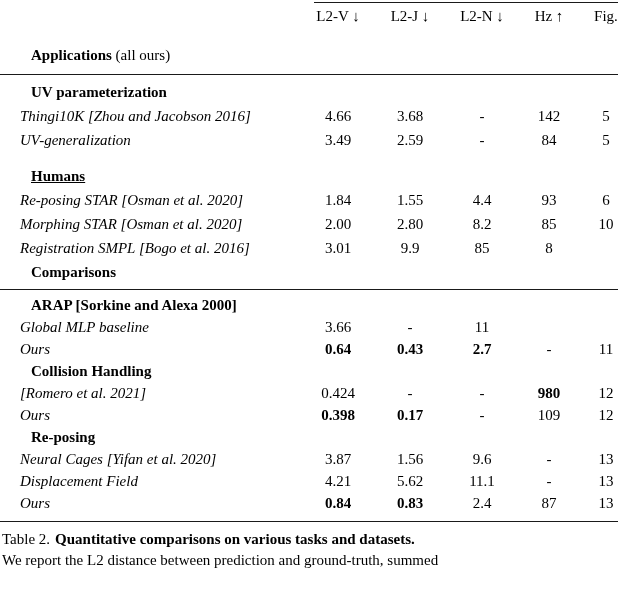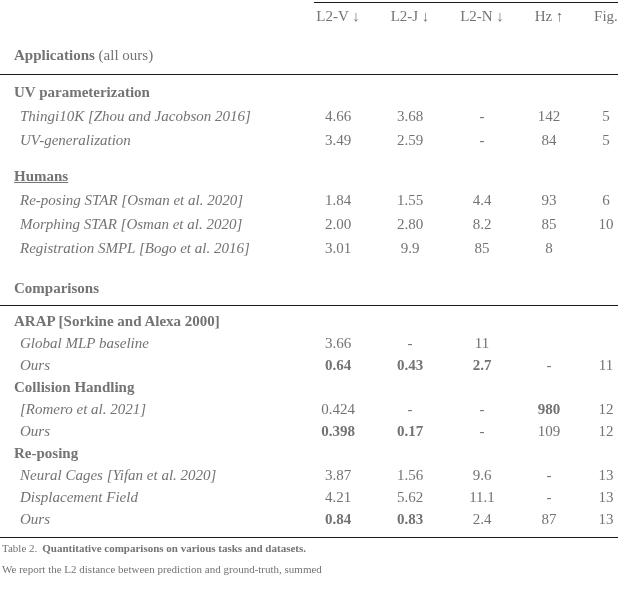--- a/index.html
+++ b/index.html
@@ -6,21 +6,21 @@
     margin: 0;
     padding: 0;
     background: #ffffff;
   }
   .page {
     position: relative;
     width: 618px;
     height: 589px;
     box-sizing: border-box;
     background: #ffffff;
-    color: #737373;
+    color: #000000;
     font-family: "Liberation Serif", "DejaVu Serif", serif;
     font-size: 15px;
     overflow: hidden;
   }
   .toprule {
     height: 1px;
     background: #1a1a1a;
     margin: 2px 0 0 314px;
   }
   .rule {
@@ -32,30 +32,31 @@
   .rule.r3 { margin: 7px 0 0 0; }
   .row {
     display: grid;
     grid-template-columns: 302px 72px 72px 72px 62px 52px;
     align-items: baseline;
     line-height: 24px;
   }
   .row.s2 { line-height: 22px; }
   .row.header { line-height: 26px; }
   .cell { text-align: center; }
-  .lbl { text-align: left; padding-left: 14px; }
+  .lbl { text-align: left; padding-left: 31px; }
   .item .lbl { padding-left: 20px; font-style: italic; }
   .g { font-weight: bold; }
   .b { font-weight: bold; }
   .gap12 { margin-top: 12px; text-decoration: underline; }
   .gap14 { margin-top: 14px; }
-  .gap16 { margin-top: 16px; }
+  .gap16 { }
   .caption {
+    margin-top: 7px;
     padding: 0 2px;
-    font-size: 11px;
+    font-size: 15px;
     line-height: 21px;
   }
   .cap-tag { margin-right: 5px; }
   .capb { font-weight: bold; }
 </style>
 </head>
 <body>
 
 <div class="page">
 

